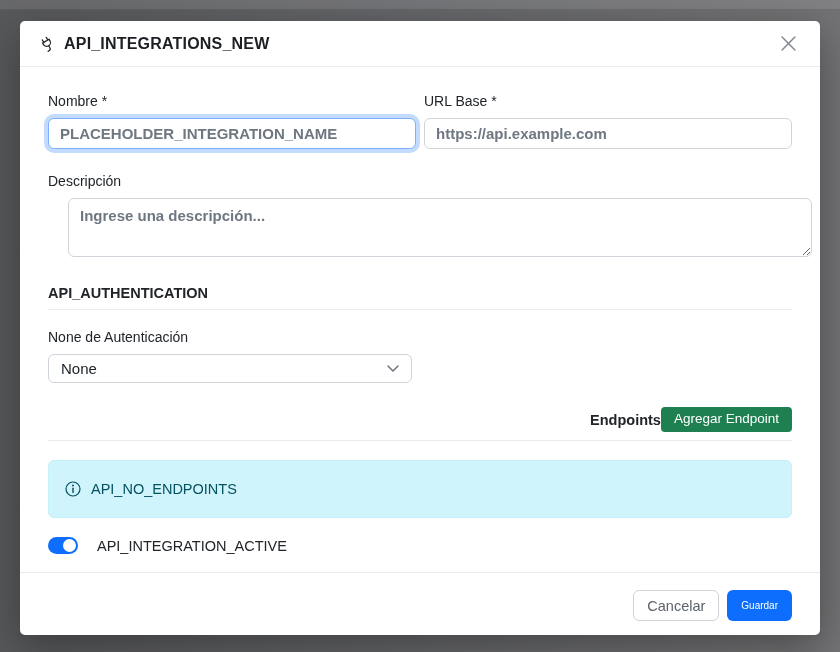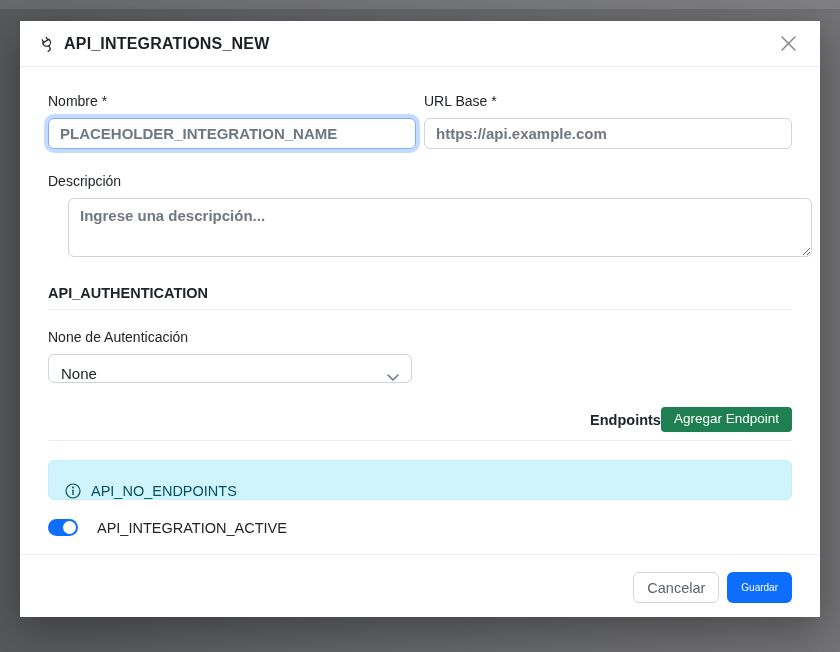--- a/index.html
+++ b/index.html
@@ -9,21 +9,21 @@
     background:linear-gradient(90deg,#57585a 0%,#646568 45%,#737375 100%);
     position:relative;
   }
   .bg-edge-top {
     position:absolute; top:0; left:0; width:100%; height:10px;
     background:rgba(255,255,255,0.10);
     border-bottom:1px solid rgba(0,0,0,0.12);
   }
   .modal {
     position:absolute; left:20px; top:21px; width:800px;
-    background:#ffffff; border-radius:0;
+    background:#ffffff; border-radius:5px;
     box-shadow:0 12px 40px rgba(0,0,0,0.35);
     display:flex; flex-direction:column;
   }
   .modal-header {
     height:46px; padding:0 20px 0 18px;
     display:flex; align-items:center; gap:8px;
     border-bottom:1px solid #e9ecef;
   }
   .plug-wrap { width:18px; height:18px; display:flex; align-items:center; justify-content:center; transform:rotate(-32deg); }
   .modal-title { font-size:16px; font-weight:700; color:#1c1f23; letter-spacing:.2px; }
@@ -41,31 +41,31 @@
   }
   .ctl::placeholder { color:#6f7781; opacity:1; }
   .ctl.focused { border-color:#7eb1fd; box-shadow:0 0 0 4px rgba(13,110,253,0.25); }
   textarea.ctl { height:59px; resize:vertical; padding-top:7px; line-height:1.3;margin-left:20px; }
   .mt24 { margin-top:24px; }
   .section-heading { font-size:14.5px; font-weight:700; color:#212529; margin-top:24px; }
   hr.divider { border:none; border-top:1px solid #e9ecef; margin-top:8px; }
   .after-divider { margin-top:19px; }
   .select {
     width:364px; height:29px; border:1px solid #ced4da; border-radius:6px;
-    display:flex; align-items:flex-end; justify-content:space-between;
+    display:flex; align-items:center; justify-content:space-between;
     padding:0 12px; font-size:15px; color:#212529; cursor:pointer; background:#fff;
   }
   .endpoints-row { margin-top:24px; display:flex; align-items:center; justify-content:flex-end; }
   .btn { border:none; border-radius:6px; font-size:14px; cursor:pointer;
          font-family:"Liberation Sans","DejaVu Sans",sans-serif; }
   .btn-success { background:#1e8050; color:#fff; border-radius:4px; padding:5px 13px; font-size:13.5px; height:25px; line-height:1.1; }
   .alert-info {
-    margin-top:19px; height:40px; background:#cff4fc; border:1px solid #c3f0fa;
+    margin-top:19px; height:58px; background:#cff4fc; border:1px solid #c3f0fa;
     border-radius:6px; color:#055160; font-size:14.5px;
-    display:flex; align-items:flex-end; gap:10px; padding:0 16px;
+    display:flex; align-items:center; gap:10px; padding:0 16px;
   }
   .toggle-row { margin-top:19px; display:flex; align-items:center; gap:19px; }
   .toggle {
     width:30px; height:17px; border-radius:17px; background:#0d6efd;
     position:relative; cursor:pointer; flex:0 0 auto;
   }
   .toggle .knob {
     position:absolute; top:2px; right:2px; width:13px; height:13px;
     border-radius:50%; background:#fff;
   }

